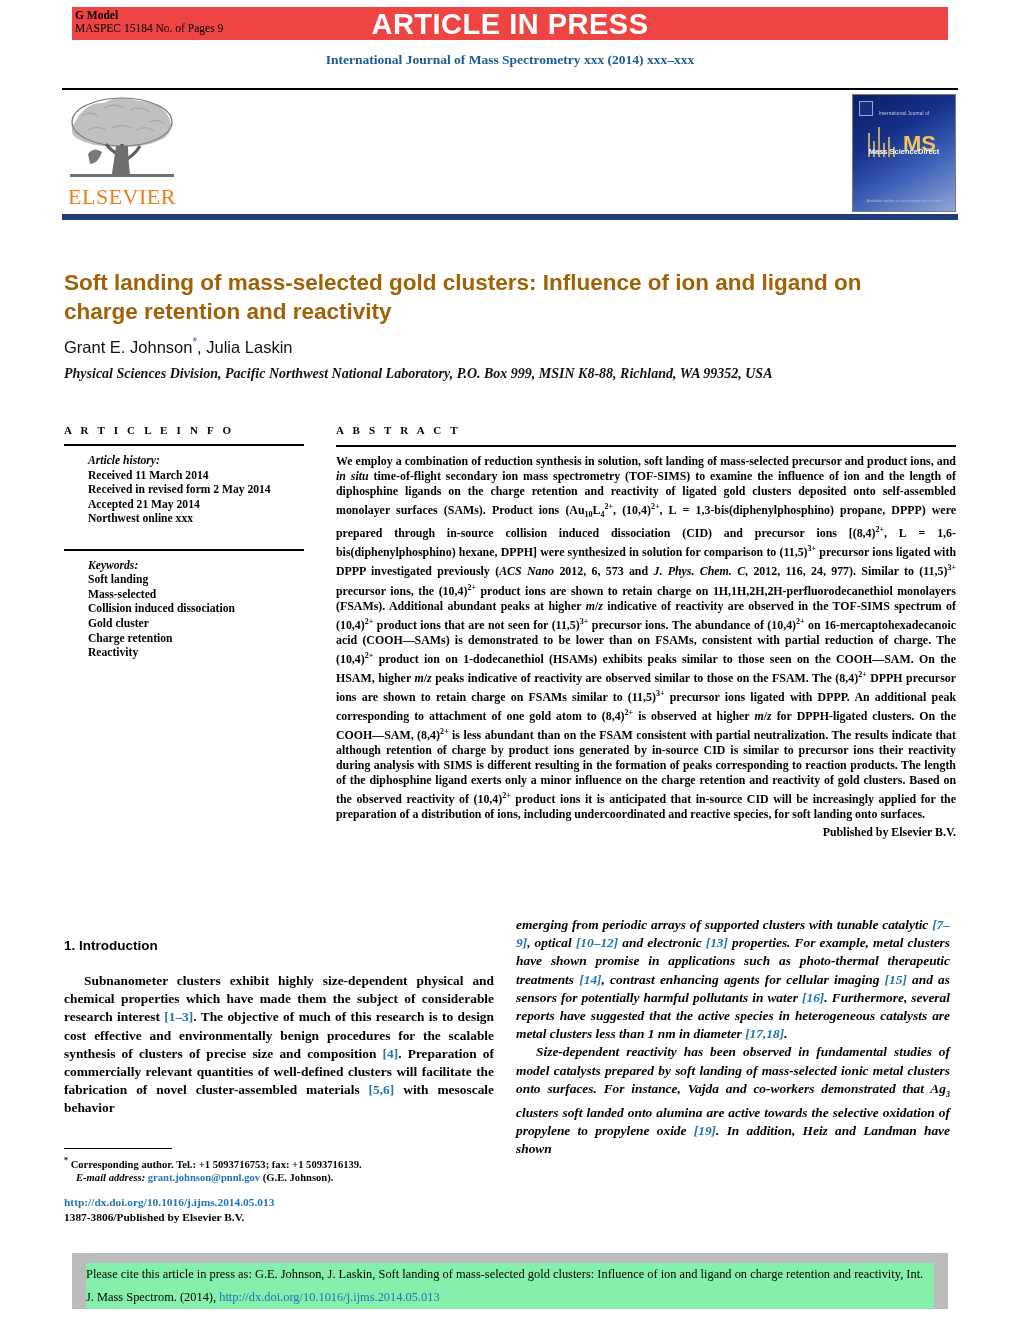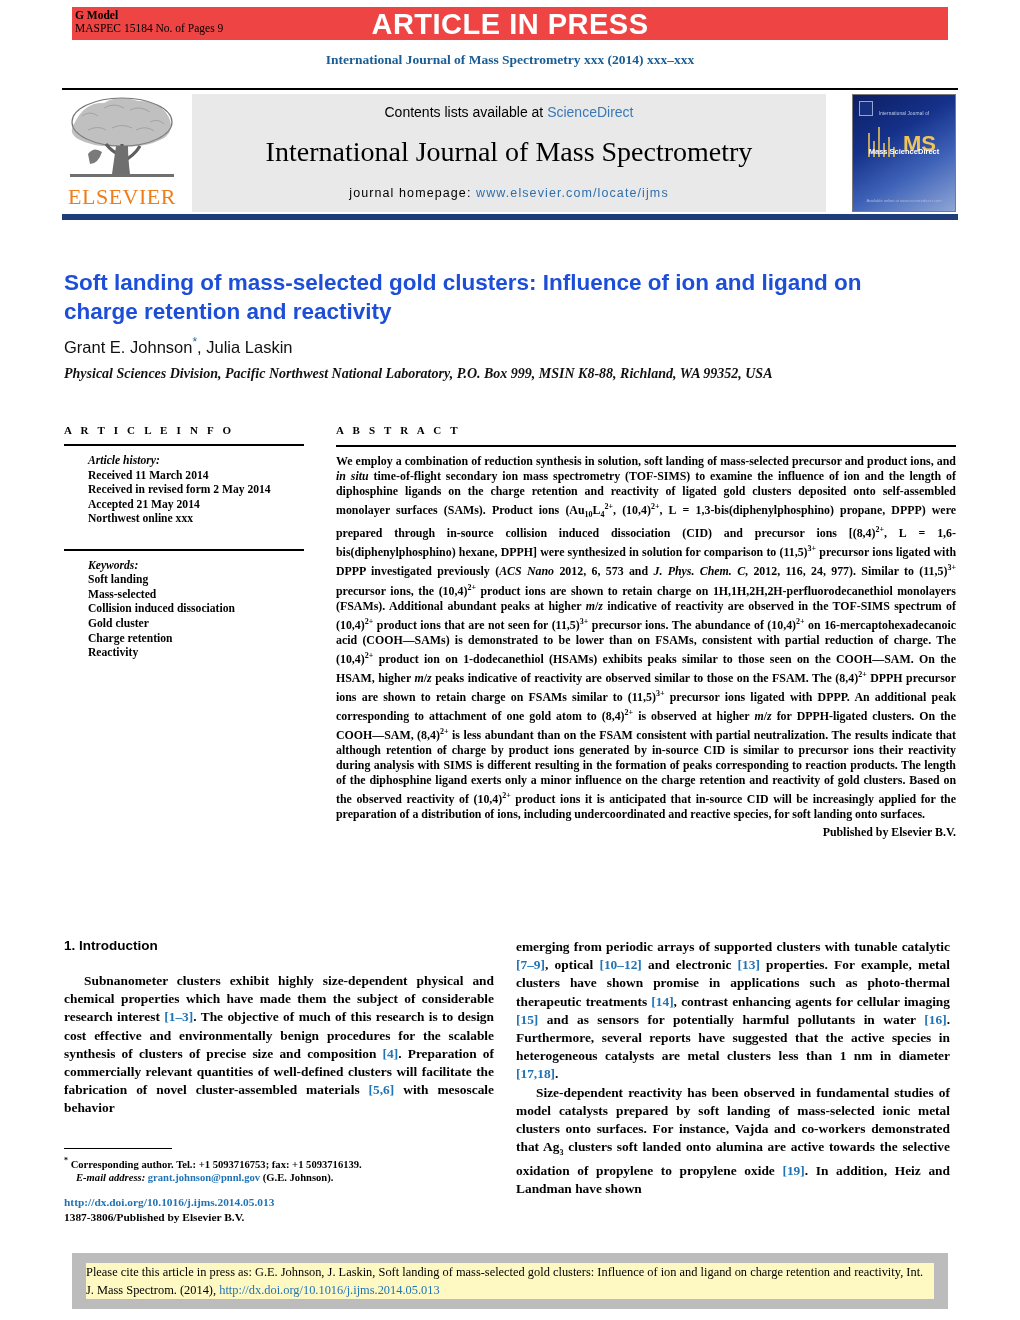--- a/index.html
+++ b/index.html
@@ -142,21 +142,21 @@
     background:#17307f; border:1px solid #93a6d4;
   }
 
   
   .title {
     position:absolute; left:64px; top:268px; width:830px;
     font-family:"Liberation Sans", sans-serif;
     font-weight: bold;
     font-size: 22.5px;
     line-height: 29px;
-    color:#1d4ed8;
+    color:#a16207;
   }
   .authors {
     position:absolute; left:64px; top:335px; width:830px;
     font-family:"Liberation Sans", sans-serif;
     font-size: 16.5px;
     color:#111;
   }
   .authors .star { color:#2e6da4; font-size:12px; vertical-align: super; }
   .affil {
     position:absolute; left:64px; top:366px; width:830px;
@@ -213,21 +213,21 @@
   }
   sup { font-size: 8px; vertical-align: super; }
   sub { font-size: 8px; vertical-align: sub; }
   .it { font-style: italic; }
 
   
   .body-left {
     position:absolute; left:64px; top:938px; width:430px;
   }
   .body-right {
-    position:absolute; left:516px; top:938px; width:434px;
+    position:absolute; left:516px; top:916px; width:434px;font-style:italic;
   }
   .h2 {
     font-family:"Liberation Sans", sans-serif;
     font-weight:bold;
     font-size: 13.5px;
     margin-bottom: 19px;
   }
   .para {
     font-family:"Liberation Serif", serif;
     font-size: 13.4px;
@@ -265,24 +265,24 @@
   .doi-block .doi { color:#1f73b7; }
 
   
   .citebox {
     position:absolute; left:72px; top:1253px;
     width: 876px; height: 56px;
     background:#bcbcbc;
     padding: 10px 14px;
   }
   .citebox .inner {
-    background:#fef9c3;
+    background:#86efac;
     font-family:"Liberation Serif", serif;
     font-size: 12.4px;
-    line-height: 18px;
+    line-height: 23px;
     color:#000;
   }
   .citebox a { color:#1f73b7; text-decoration:none; }
 </style>
 </head>
 <body>
 
 <div class="aip-banner">
   <div class="aip-text">ARTICLE IN PRESS</div>
 </div>
@@ -312,29 +312,20 @@
             <path d="M86 28 q8 -4 14 2"></path>
           <path d="M24 36 q10 -5 18 0"></path>
             <path d="M48 34 q10 -5 20 0"></path>
           <path d="M72 36 q10 -5 18 1"></path>
         </g>
       </g>
     </svg>
     <div class="wordmark">ELSEVIER</div>
   </div>
 
-  <div class="sd-box">
-    <div class="sd-line1">
-      <span>Contents lists available at </span><a href="#">ScienceDirect</a>
-    </div>
-    <div class="journal-title">International Journal of Mass Spectrometry</div>
-    <div class="sd-line3">
-      <span>journal homepage: </span><span class="url">www.elsevier.com/locate/ijms</span>
-    </div>
-  </div>
 
   <div class="cover-thumb">
     <div class="badge"></div>
     <div class="ms-top">International Journal of</div>
     <svg width="112" height="46" style="position:absolute;left:0;top:22px;">
       <g stroke="#e8c257" stroke-width="1.6" fill="none">
         <path d="M16 40 L16 16 M21 40 L21 24 M26 40 L26 10 M31 40 L31 26 M36 40 L36 20 M41 40 L41 30"></path>
       </g>
       <text x="50" y="34" font-family="Liberation Sans, sans-serif" font-size="22" font-weight="bold" fill="#f0c45a">MS</text>
     </svg>

